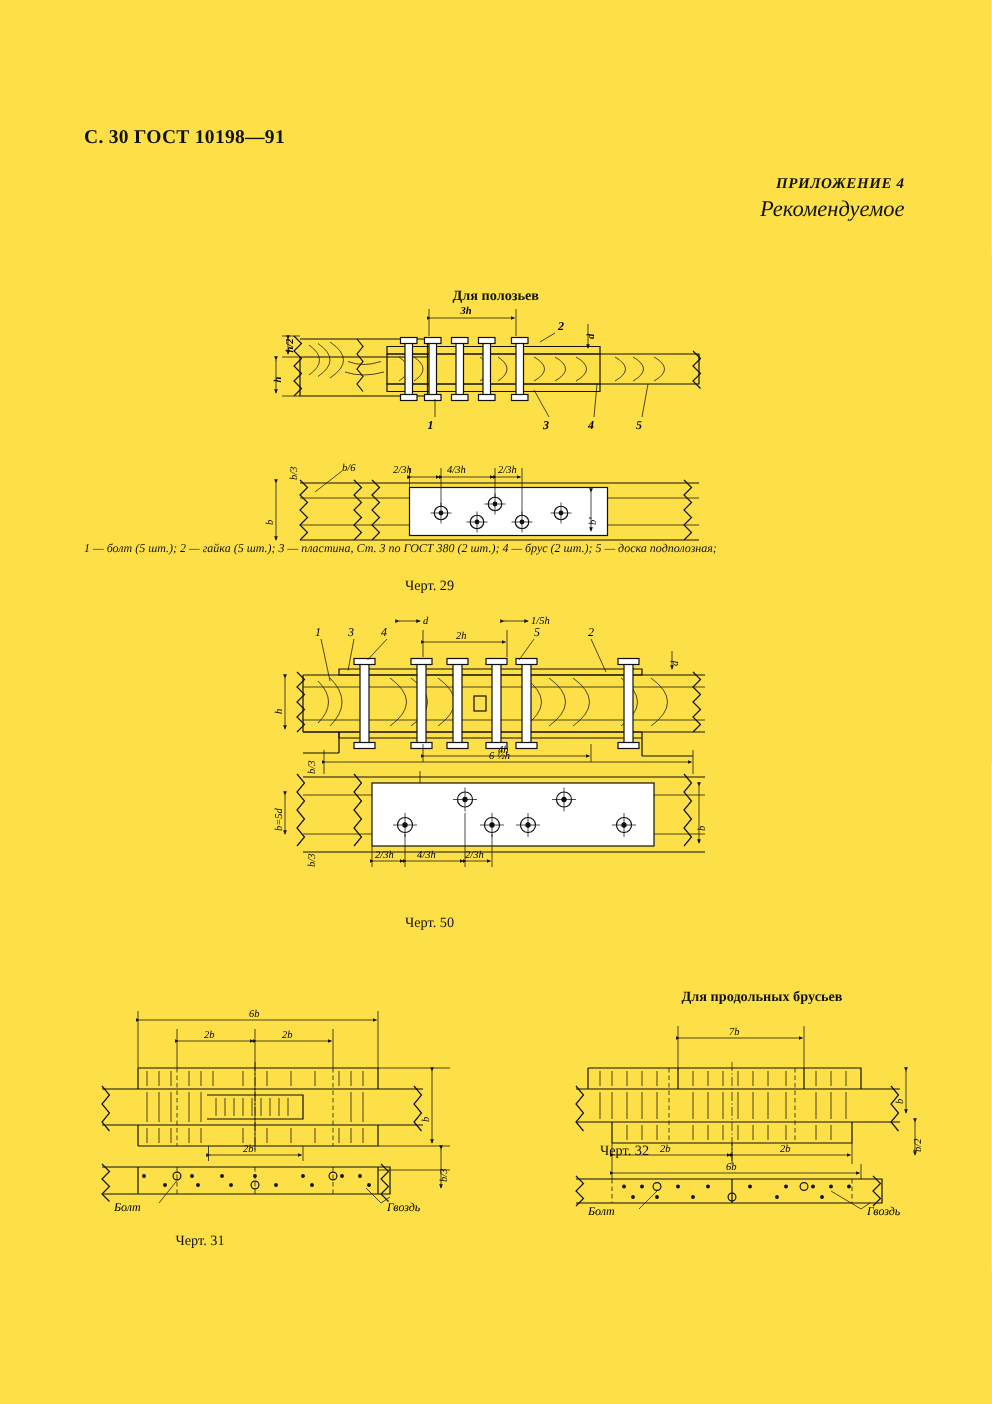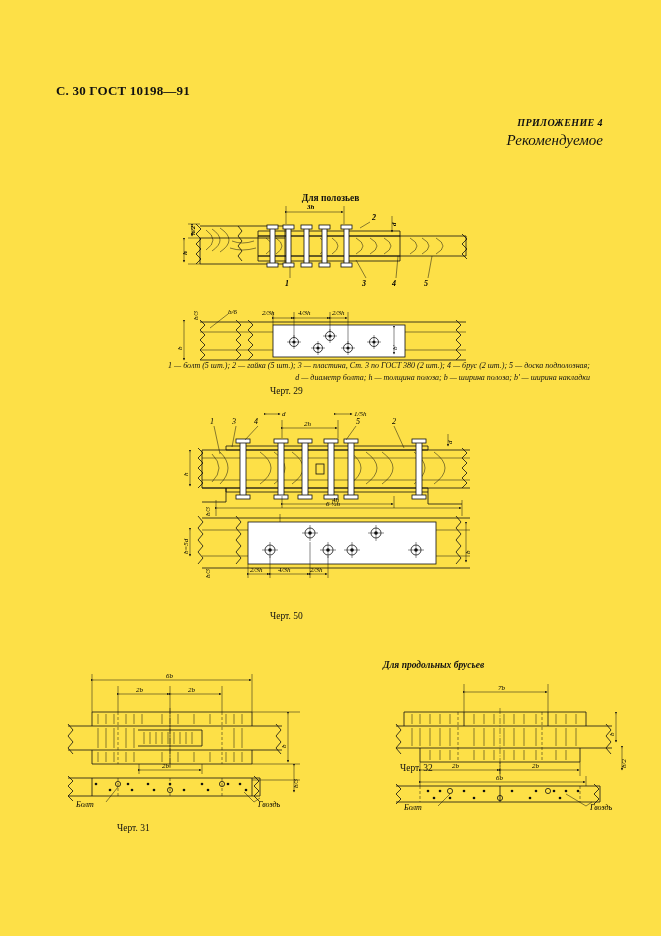--- a/index.html
+++ b/index.html
@@ -29,26 +29,26 @@
   .doc-title{
     position:absolute;left:0;right:0;top:165px;
     text-align:center;font-size:11px;font-weight:bold;letter-spacing:.35px;
   }
   .sec-title{
     position:absolute;left:0;right:0;top:193px;
     text-align:center;font-size:9.5px;font-weight:bold;
   }
   .sec-title-2{
     position:absolute;left:383px;width:250px;top:660px;
-    text-align:left;font-size:9.5px;font-weight:bold;font-style:italic;
+    text-align:center;font-size:9.5px;font-weight:bold;
   }
 
   .caption{
-    position:absolute;left:40px;width:550px;
-    text-align:right;font-size:8px;font-style:italic;line-height:1.5;
+    position:absolute;left:56px;width:550px;
+    text-align:left;font-size:8px;font-style:italic;line-height:1.5;
   }
   .cap1{top:360px;}
   .cap2{top:592px;}
 
   .figlabel{
     position:absolute;font-size:9.5px;width:120px;
   }
   .fl29{left:270px;top:386px;}
   .fl30{left:270px;top:611px;}
   .fl31{left:117px;top:811px;margin-top:12px;}
@@ -218,21 +218,20 @@
       <text class="dimtxt" x="128" y="9">4/3h</text>
       <text class="dimtxt" x="162" y="9">2/3h</text>
 
       <path class="lnt" d="M224,22 L224,48" marker-start="url(#ahs)" marker-end="url(#ahs)"></path>
       <text class="dimtxt" x="227" y="44" transform="rotate(-90 227,44)">b'</text>
     </svg>
   </div>
 
   <div class="caption cap1">
     <div>1 — болт (5 шт.); 2 — гайка (5 шт.); 3 — пластина, Ст. 3 по ГОСТ 380 (2 шт.); 4 — брус (2 шт.); 5 — доска подполозная;</div>
-    <div>d — диаметр болта; h — толщина полоза; b — ширина  полоза; b' — ширина накладки</div>
   </div>
   <div class="figlabel fl29">Черт. 29</div>
 
   <div class="fig" style="left:170px;top:412px;">
     <svg width="320" height="100" viewBox="0 0 320 100">
 
       <path class="ln" d="M32,38 L300,38"></path>
       <path class="ln" d="M32,76 L300,76"></path>
       <path class="lnt" d="M32,46 L300,46"></path>
       <path class="lnt" d="M32,68 L300,68"></path>
@@ -441,21 +440,21 @@
 
       <path class="lnt" d="M56,119 L44,134"></path>
       <text class="wordtxt" x="14" y="139">Болт</text>
       <path class="lnt" d="M182,124 L192,134"></path>
       <path class="lnt" d="M192,134 L198,130"></path>
       <text class="wordtxt" x="196" y="139">Гвоздь</text>
     </svg>
   </div>
   <div class="figlabel fl31">Черт. 31</div>
 
-  <div class="fig" style="left:390px;top:678px;">
+  <div class="fig" style="left:378px;top:678px;">
     <svg width="258" height="130" viewBox="0 0 258 130">
 
       <path class="lnt" d="M74,6 L74,34 M158,6 L158,34"></path>
       <path class="lnt" d="M75,14 L157,14" marker-start="url(#ahs)" marker-end="url(#ahs)"></path>
       <text class="dimtxt" x="108" y="12">7b</text>
 
       <path class="ln" d="M6,48 L222,48"></path>
       <path class="ln" d="M6,70 L222,70"></path>
       <path class="ln" d="M14,34 L196,34 L196,48"></path>
       <path class="ln" d="M14,34 L14,48"></path>

